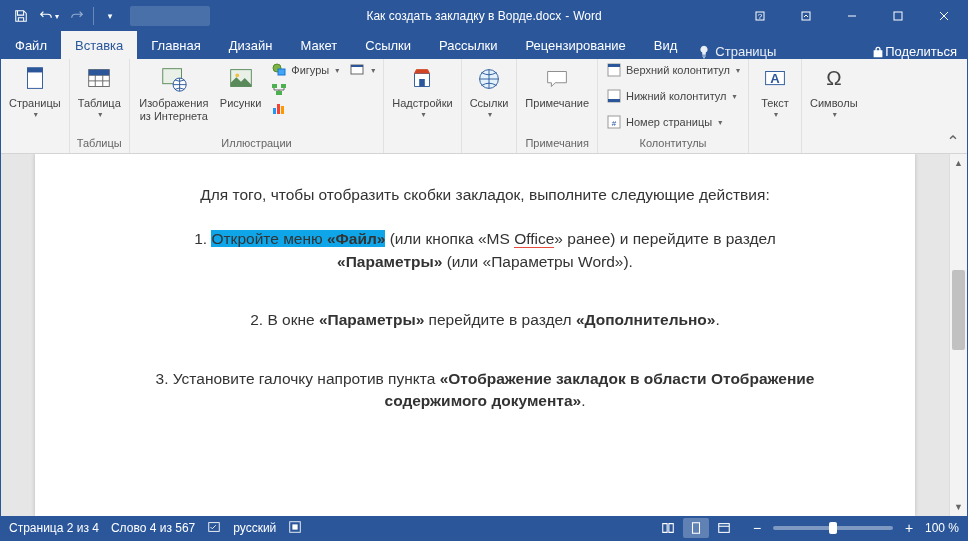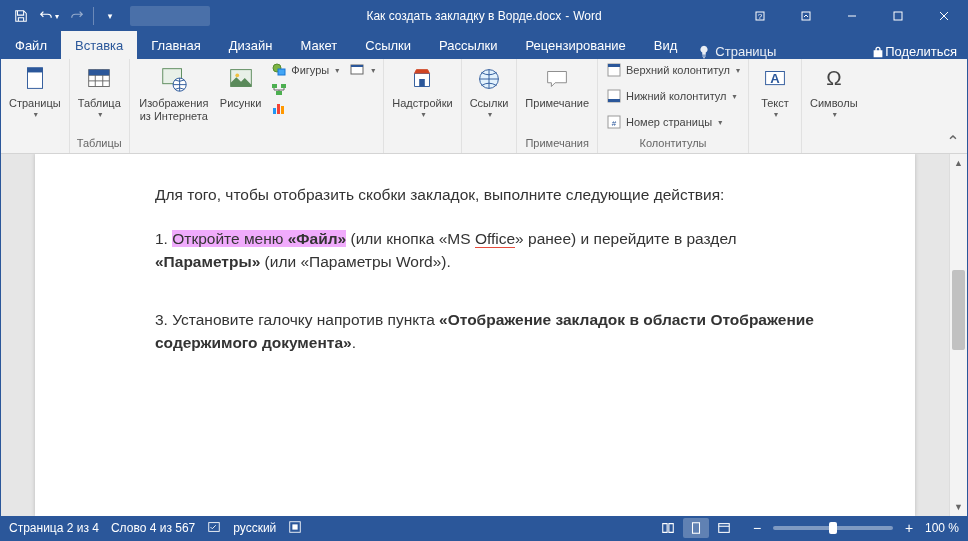--- a/index.html
+++ b/index.html
@@ -30,22 +30,22 @@
 .rbtn .ico{width:32px;height:32px;display:flex;align-items:center;justify-content:center;margin-bottom:2px;}
 .rbtn .ico svg{width:30px;height:30px;}
 .rbtn-sm{display:flex;align-items:center;gap:4px;padding:1px 4px;cursor:pointer;font-size:11px;color:#444;white-space:nowrap;}
 .rbtn-sm .ico{width:16px;height:16px;display:flex;align-items:center;justify-content:center;}
 .rbtn-sm .ico svg{width:16px;height:16px;}
 .vstack{display:flex;flex-direction:column;gap:1px;}
 .drop{font-size:8px;color:#666;margin-left:2px;}
 .ribbon-collapse{position:absolute;right:6px;bottom:4px;width:16px;height:16px;cursor:pointer;color:#666;display:flex;align-items:center;justify-content:center;}
 .doc-area{flex:1;background:#e6e6e6;overflow:hidden;position:relative;display:flex;}
 .page{background:#fff;margin:0 auto;width:880px;padding:30px 100px 20px 120px;font-size:15.5px;color:#333;line-height:1.45;font-family:Arial,sans-serif;box-shadow:0 0 4px rgba(0,0,0,0.2);}
-.page p{margin-bottom:22px;}
-.sel{background:#f0abfc;}
+.page p{margin-bottom:22px;text-align:center;}
+.sel{background:#0ea5e9;}
 .redline{border-bottom:1px solid #e74c3c;}
 .scroll{width:18px;background:#f3f3f3;border-left:1px solid #ddd;display:flex;flex-direction:column;}
 .scroll-btn{height:18px;display:flex;align-items:center;justify-content:center;color:#666;cursor:pointer;font-size:9px;}
 .scroll-track{flex:1;background:#f3f3f3;position:relative;}
 .scroll-thumb{position:absolute;top:30%;left:2px;right:2px;height:80px;background:#c1c1c1;border-radius:2px;}
 .statusbar{height:24px;background:#2b579a;color:#fff;display:flex;align-items:center;font-size:12px;padding:0 8px;gap:12px;}
 .statusbar .sp{flex:1;}
 .view-btns{display:flex;gap:2px;}
 .view-btn{width:26px;height:20px;display:flex;align-items:center;justify-content:center;cursor:pointer;border-radius:2px;}
 .view-btn.active{background:rgba(255,255,255,0.25);}
@@ -237,20 +237,21 @@
               <div class="ico">
                 <svg viewBox="0 0 16 16">
                   <rect x="2" y="3" width="12" height="9" fill="#fff" stroke="#666"></rect>
                   <rect x="2" y="3" width="12" height="2" fill="#2b579a"></rect>
                 </svg>
               </div>
               <span class="drop">▾</span>
             </div>
         </div>
       </div>
+      <div class="group-label">Иллюстрации</div>
     </div>
     <div class="group">
       <div class="group-body">
         <div class="rbtn">
           <div class="ico">
               <svg viewBox="0 0 32 32">
                 <path d="M8 10h16v14H8z" fill="#fff" stroke="#2b579a"></path>
                 <path d="M8 10l2-4h12l2 4" fill="#d04423" stroke="#d04423"></path>
                 <rect x="13" y="16" width="6" height="8" fill="#2b579a"></rect>
               </svg>
@@ -355,20 +356,21 @@
       </div>
       <div class="group-label">&nbsp;</div>
     </div>
     <div class="ribbon-collapse">⌃</div>
   </div>
 
   <div class="doc-area">
     <div class="page">
       <p>Для того, чтобы отобразить скобки закладок, выполните следующие действия:</p>
       <p><span>1. </span><span class="sel"><span>Откройте меню </span><b>«Файл»</b></span><span> (или кнопка «MS </span><span class="redline">Office</span><span>» ранее) и перейдите в раздел </span><b>«Параметры»</b><span> (или «Параметры Word»).</span></p>
+      <p style="margin-top:36px"><span>2. В окне </span><b>«Параметры»</b><span> перейдите в раздел </span><b>«Дополнительно»</b><span>.</span></p>
       <p style="margin-top:36px"><span>3. Установите галочку напротив пункта </span><b>«Отображение закладок в области Отображение содержимого документа»</b><span>.</span></p>
     </div>
     <div class="scroll">
       <div class="scroll-btn">▲</div>
       <div class="scroll-track">
           <div class="scroll-thumb"></div>
         </div>
       <div class="scroll-btn">▼</div>
     </div>
   </div>

